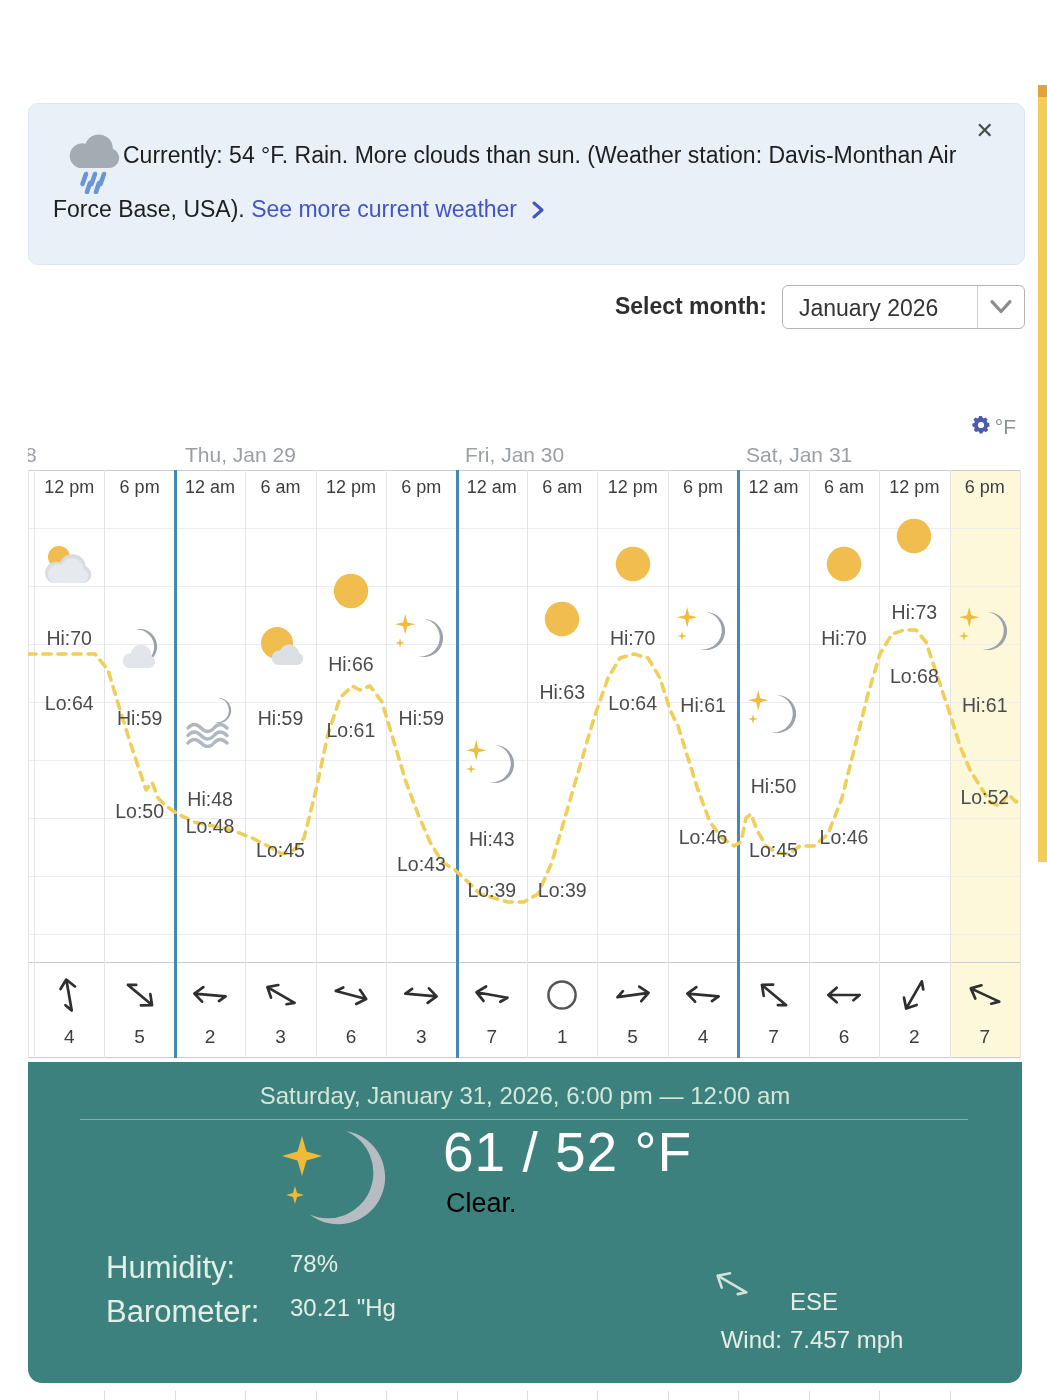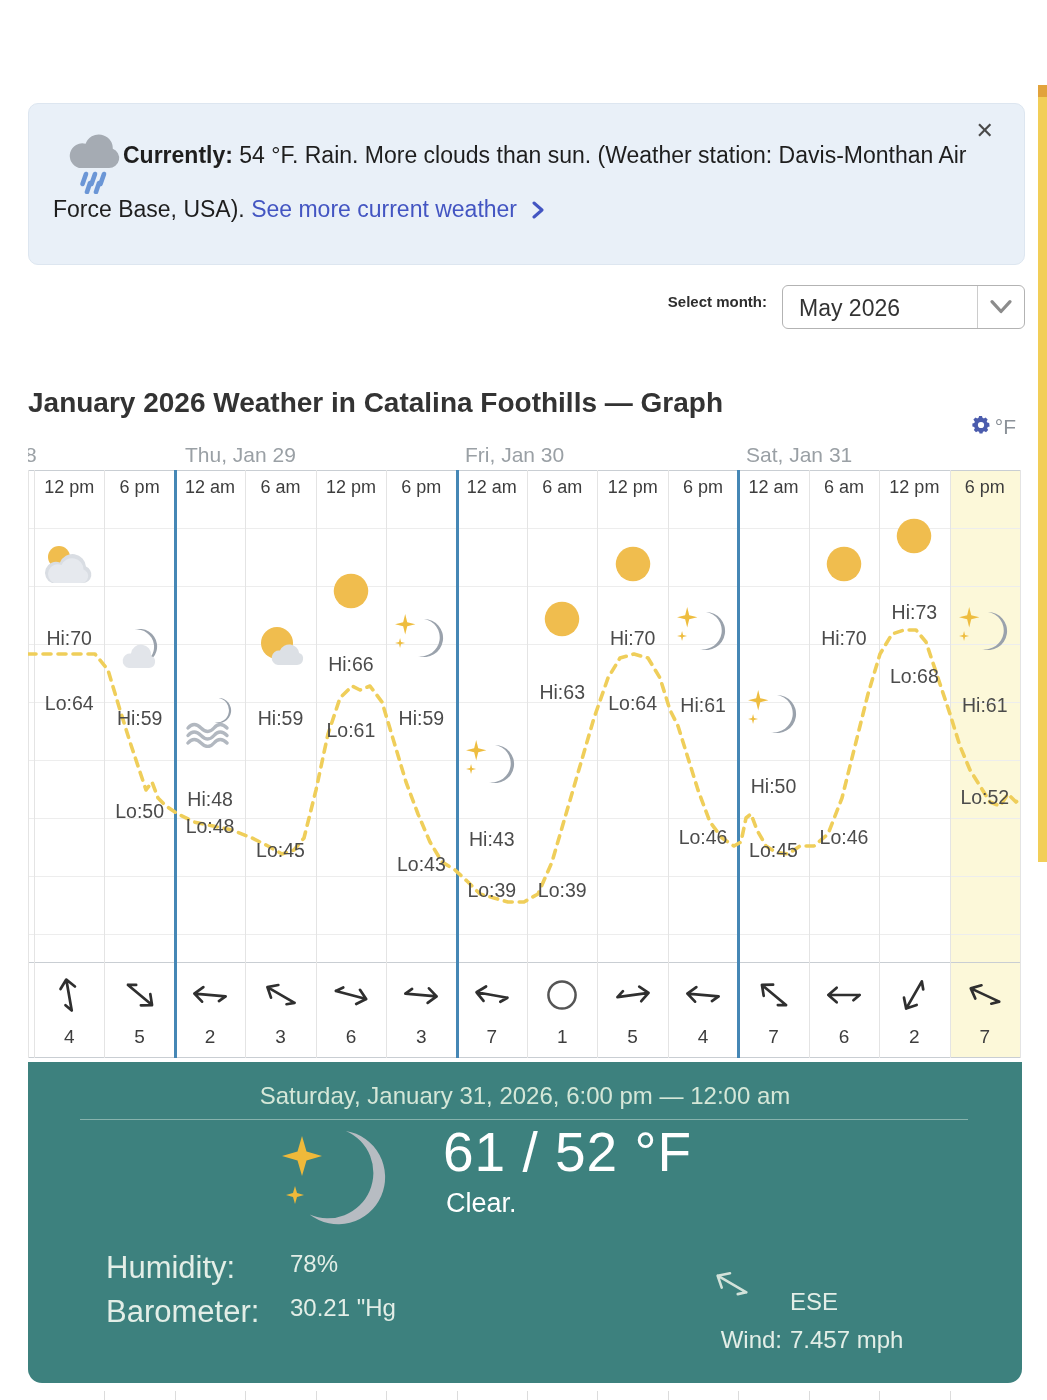--- a/index.html
+++ b/index.html
@@ -12,27 +12,27 @@
   #hamburger{position:absolute;left:40px;top:20px;width:40px;height:32px;cursor:pointer;}
   #hamburger .bar{position:absolute;left:0;width:38px;height:5px;background:#fff;border-radius:2.5px;}
   #logo{position:absolute;left:545px;top:12px;height:48px;display:flex;align-items:center;}
   #logo .brand{font-size:28px;font-weight:bold;color:#fff;letter-spacing:-0.5px;margin-left:6px;}
   #logo .brand .mid{color:#9a9a9a;font-weight:bold;}
 
   
   #alert{position:absolute;left:28px;top:103px;width:997px;height:162px;background:#e9f0f8;border:1px solid #dde6f0;border-radius:10px;}
   #alert-icon{position:absolute;left:34px;top:24px;}
   #alert-text{position:absolute;left:0;top:24px;width:950px;padding-left:24px;font-size:23px;line-height:54px;color:#1e1e1e;text-indent:70px;}
-  #alert-text b{font-weight:bold;}
+  #alert-text b{font-weight:normal;}
   #alert-link{color:#4355c2;text-decoration:none;cursor:pointer;}
   #alert-close{position:absolute;right:30px;top:16px;font-size:22px;color:#4a4a4a;cursor:pointer;line-height:22px;}
 
   
   #month-row{position:absolute;left:0;top:285px;width:1025px;height:44px;}
-  #month-label{position:absolute;right:258px;top:8px;font-size:15px;font-weight:bold;color:#2e2e2e;}
+  #month-label{position:absolute;right:258px;top:8px;font-size:23px;font-weight:bold;color:#2e2e2e;}
   #month-select{position:absolute;right:0;top:0;width:243px;height:44px;border:1px solid #b3b3b3;border-radius:6px;background:#fff;cursor:pointer;}
   #month-value{position:absolute;left:16px;top:9px;font-size:23px;color:#333;}
   #month-chevron{position:absolute;right:0;top:0;width:47px;height:42px;border-left:1px solid #ccc;display:flex;align-items:center;justify-content:center;}
 
   
   #page-title{position:absolute;left:28px;top:368px;font-size:28px;font-weight:bold;color:#333;}
   #unit-row{position:absolute;right:31px;top:414px;display:flex;align-items:center;gap:3px;cursor:pointer;}
   #unit-label{font-size:21px;color:#8c9299;}
 
   
@@ -48,21 +48,21 @@
   .wind-arrow{position:absolute;transform:translateX(-50%);}
   .wind-num{position:absolute;font-size:19px;color:#3d3d3d;transform:translateX(-50%);}
   #curve-svg{position:absolute;left:0;top:0;}
 
   
   #detail{position:absolute;left:28px;top:1062px;width:994px;height:321px;background:#3d817e;border-radius:0 0 14px 14px;}
   #detail-title{position:absolute;left:0;top:20px;width:100%;text-align:center;font-size:24px;color:#d5e7d8;}
   #detail-divider{position:absolute;left:52px;top:57px;width:888px;height:1px;background:rgba(223,238,228,0.45);}
   #detail-icon{position:absolute;left:252px;top:62px;}
   #detail-temps{position:absolute;left:415px;top:58px;font-size:55px;color:#fff;letter-spacing:1px;}
-  #detail-cond{position:absolute;left:418px;top:126px;font-size:27px;color:#ffffff;}
+  #detail-cond{position:absolute;left:418px;top:126px;font-size:27px;color:#000000;}
   .d-row-label{position:absolute;font-size:31px;color:#e3eee7;}
   .d-row-value{position:absolute;font-size:24px;color:#e3eee7;}
   #wind-icon{position:absolute;left:678px;top:196px;}
   #wind-dir{position:absolute;left:762px;top:226px;font-size:24px;color:#e3eee7;}
   #wind-label{position:absolute;left:668px;top:264px;width:86px;text-align:right;font-size:24px;color:#e3eee7;}
   #wind-value{position:absolute;left:762px;top:264px;font-size:24px;color:#e3eee7;}
 
   
   #right-strip{position:absolute;left:1038px;top:85px;width:9px;height:777px;background:#f2ce58;}
   #right-strip-cap{position:absolute;left:1038px;top:85px;width:9px;height:12px;background:#e2a33c;}
@@ -91,30 +91,29 @@
       <svg width="14" height="18" viewBox="0 0 14 18" style="margin-left:8px;vertical-align:-2px;">
           <path d="M3 2 L11 9 L3 16" fill="none" stroke="#4355c2" stroke-width="3" stroke-linecap="round" stroke-linejoin="round"></path>
         </svg>
     </div>
     <div id="alert-close">✕</div>
   </div>
 
   <div id="month-row">
     <span id="month-label">Select month:</span>
     <div id="month-select">
-      <span id="month-value">May 2026</span>
+      <span id="month-value">January 2026</span>
       <span id="month-chevron">
         <svg width="26" height="18" viewBox="0 0 28 20">
             <path d="M4 4 L14 15 L24 4" fill="none" stroke="#8c8c8c" stroke-width="3.6" stroke-linecap="round" stroke-linejoin="round"></path>
           </svg>
       </span>
     </div>
   </div>
 
-  <h1 id="page-title">January 2026 Weather in Catalina Foothills — Graph</h1>
 
   <div id="unit-row">
     <span>
       <svg width="22" height="22" viewBox="0 0 24 24">
         <path fill="#4b5cad" d="M21.4 13.6l-2.1.5a7 7 0 0 1-.6 1.5l1.1 1.9-2.3 2.3-1.9-1.1a7 7 0 0 1-1.5.6l-.5 2.1h-3.2l-.5-2.1a7 7 0 0 1-1.5-.6l-1.9 1.1-2.3-2.3 1.1-1.9a7 7 0 0 1-.6-1.5l-2.1-.5v-3.2l2.1-.5a7 7 0 0 1 .6-1.5L3.7 6l2.3-2.3 1.9 1.1a7 7 0 0 1 1.5-.6l.5-2.1h3.2l.5 2.1a7 7 0 0 1 1.5.6l1.9-1.1L19.3 6l-1.1 1.9a7 7 0 0 1 .6 1.5l2.1.5z"></path>
         <circle cx="12" cy="12" r="3.4" fill="#fff"></circle>
       </svg>
     </span>
     <span id="unit-label">°F</span>
   </div>

